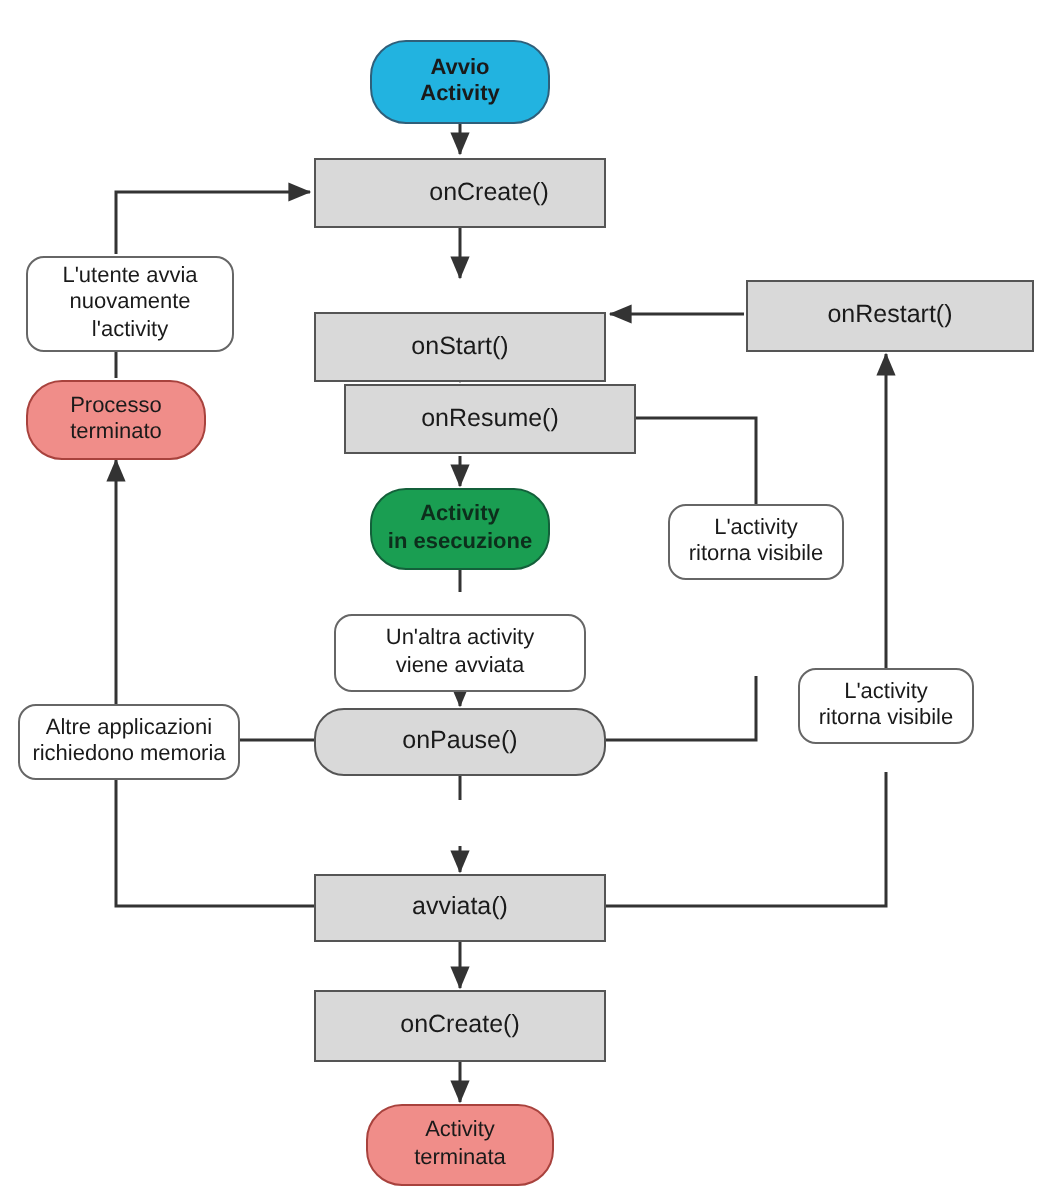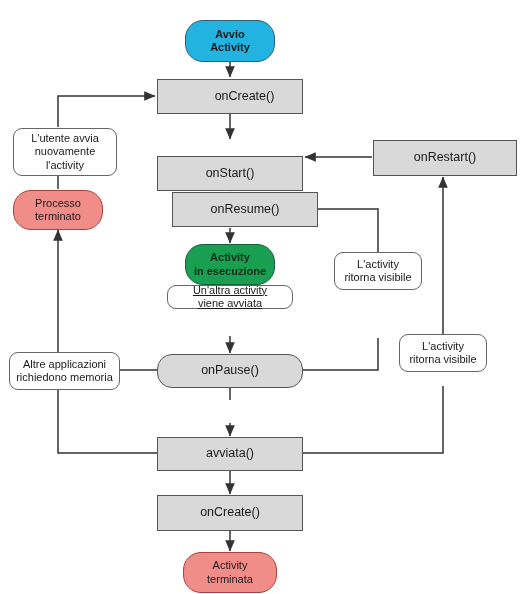--- a/index.html
+++ b/index.html
@@ -188,21 +188,21 @@
     <span class="node-label">L'utente avvia
 nuovamente
 l'activity</span>
   </div>
 
   <div class="node note" style="left:9px; top:352px; width:111px; height:38px;">
     <span class="node-label">Altre applicazioni
 richiedono memoria</span>
   </div>
 
-  <div class="node note" style="left:167px; top:285px; width:126px; height:24px;text-decoration:underline;">
+  <div class="node note" style="left:167px; top:307px; width:126px; height:39px;">
     <span class="node-label">Un'altra activity
 viene avviata</span>
   </div>
 
 
   <div class="node callback" style="left:373px; top:140px; width:144px; height:36px;">
     <span class="node-label">onRestart()</span>
   </div>
 
   <div class="node note" style="left:334px; top:252px; width:88px; height:38px;">

